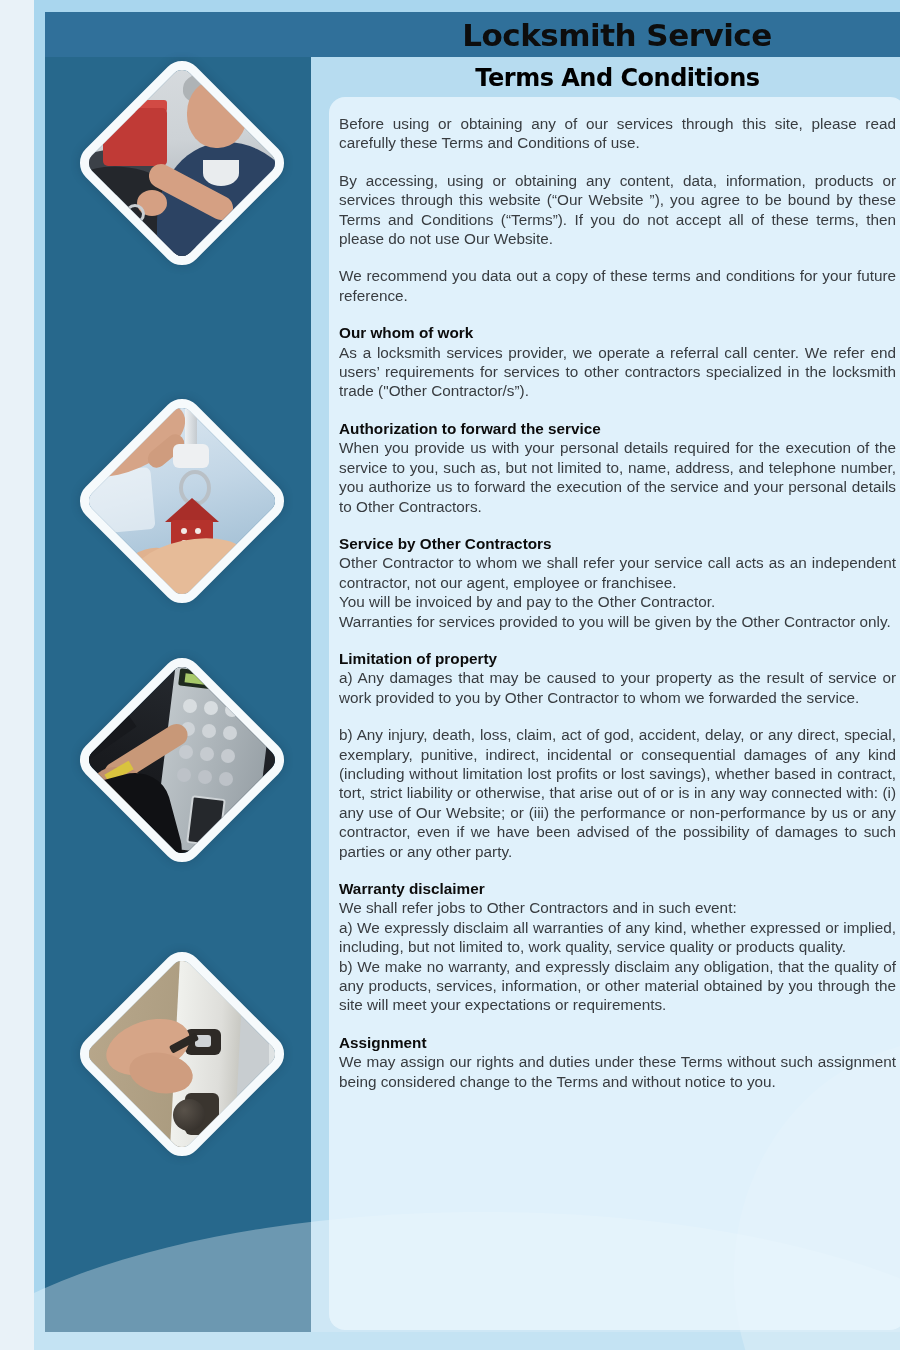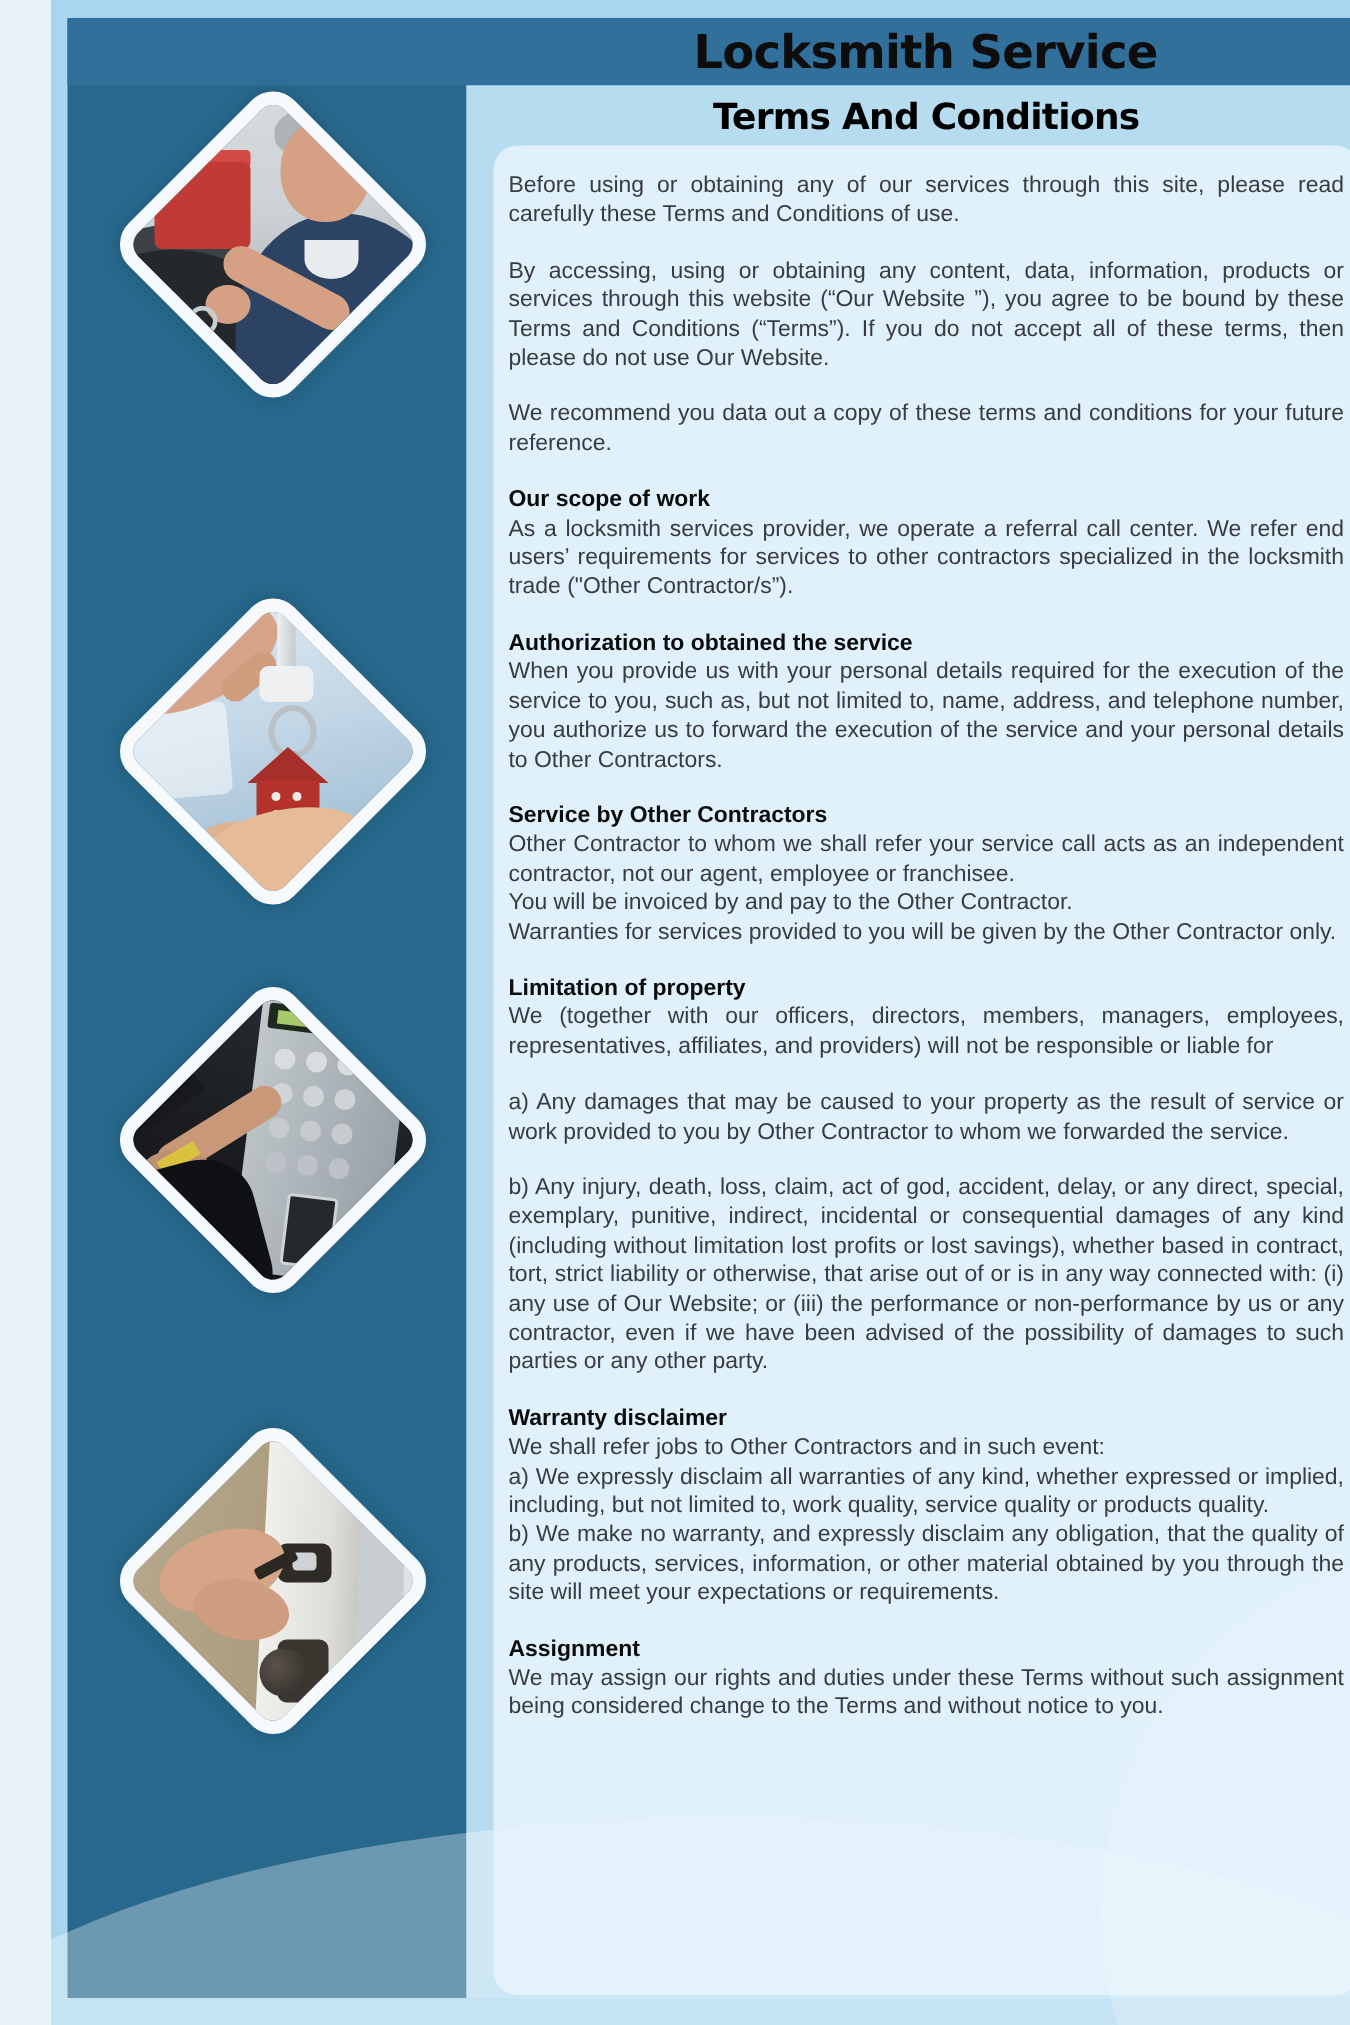--- a/index.html
+++ b/index.html
@@ -111,28 +111,27 @@
   <div class="subtitle">Terms And Conditions</div>
 
   <div class="blob blob-right"></div>
   <div class="blob blob-bottom"></div>
 
   <div class="terms-box">
     <div id="terms-blocks">
         <div class="t-para">Before using or obtaining any of our services through this site, please read carefully these Terms and Conditions of use.</div>
         <div class="t-para">By accessing, using or obtaining any content, data, information, products or services through this website (“Our Website ”), you agree to be bound by these Terms and Conditions (“Terms”). If you do not accept all of these terms, then please do not use Our Website.</div>
         <div class="t-para">We recommend you data out a copy of these terms and conditions for your future reference.</div>
-        <div class="t-heading">Our scope of work</div>
+        <div class="t-heading">Our whom of work</div>
         <div class="t-para">As a locksmith services provider, we operate a referral call center. We refer end users’ requirements for services to other contractors specialized in the locksmith trade ("Other Contractor/s”).</div>
-        <div class="t-heading">Authorization to obtained the service</div>
+        <div class="t-heading">Authorization to forward the service</div>
         <div class="t-para">When you provide us with your personal details required for the execution of the service to you, such as, but not limited to, name, address, and telephone number, you authorize us to forward the execution of the service and your personal details to Other Contractors.</div>
         <div class="t-heading">Service by Other Contractors</div>
         <div class="t-para">Other Contractor to whom we shall refer your service call acts as an independent contractor, not our agent, employee or franchisee.<br>You will be invoiced by and pay to the Other Contractor.<br>Warranties for services provided to you will be given by the Other Contractor only.</div>
         <div class="t-heading">Limitation of property</div>
-        <div class="t-para">We (together with our officers, directors, members, managers, employees, representatives, affiliates, and providers) will not be responsible or liable for</div>
         <div class="t-para">a) Any damages that may be caused to your property as the result of service or work provided to you by Other Contractor to whom we forwarded the service.</div>
         <div class="t-para">b) Any injury, death, loss, claim, act of god, accident, delay, or any direct, special, exemplary, punitive, indirect, incidental or consequential damages of any kind (including without limitation lost profits or lost savings), whether based in contract, tort, strict liability or otherwise, that arise out of or is in any way connected with: (i) any use of Our Website; or (iii) the performance or non-performance by us or any contractor, even if we have been advised of the possibility of damages to such parties or any other party.</div>
         <div class="t-heading">Warranty disclaimer</div>
         <div class="t-para">We shall refer jobs to Other Contractors and in such event:<br>a) We expressly disclaim all warranties of any kind, whether expressed or implied, including, but not limited to, work quality, service quality or products quality.<br>b) We make no warranty, and expressly disclaim any obligation, that the quality of any products, services, information, or other material obtained by you through the site will meet your expectations or requirements.</div>
         <div class="t-heading">Assignment</div>
         <div class="t-para">We may assign our rights and duties under these Terms without such assignment being considered change to the Terms and without notice to you.</div>
       </div>
   </div>
 
   <div class="diamond d1" title="Locksmith holding out car keys in a garage">

